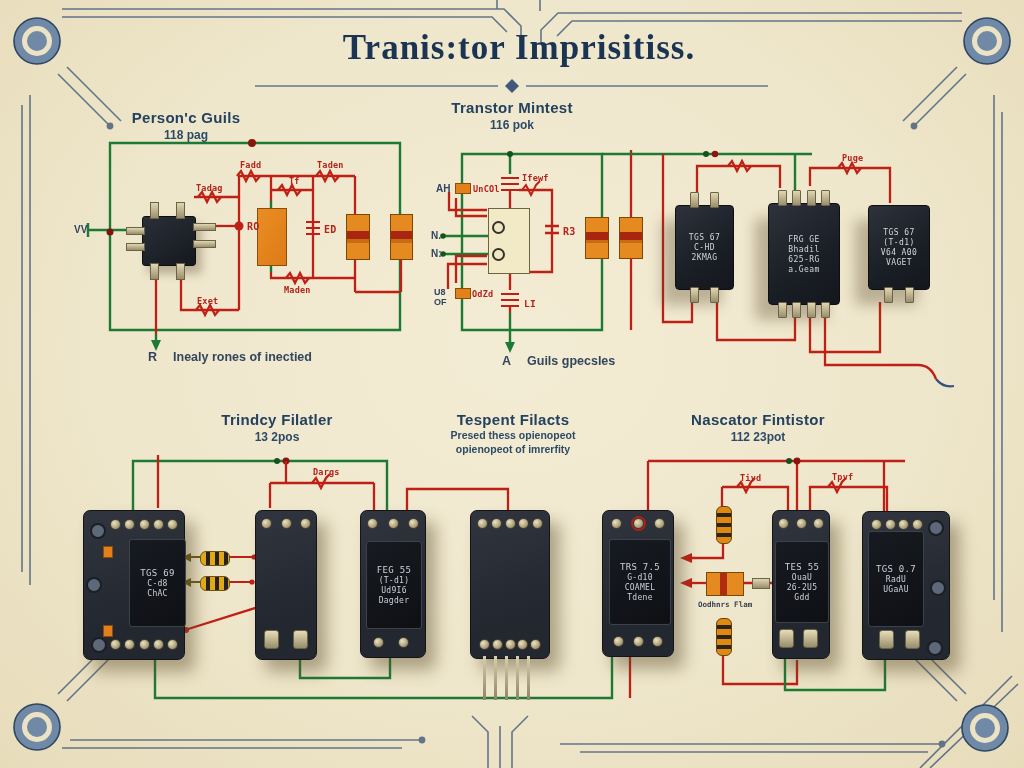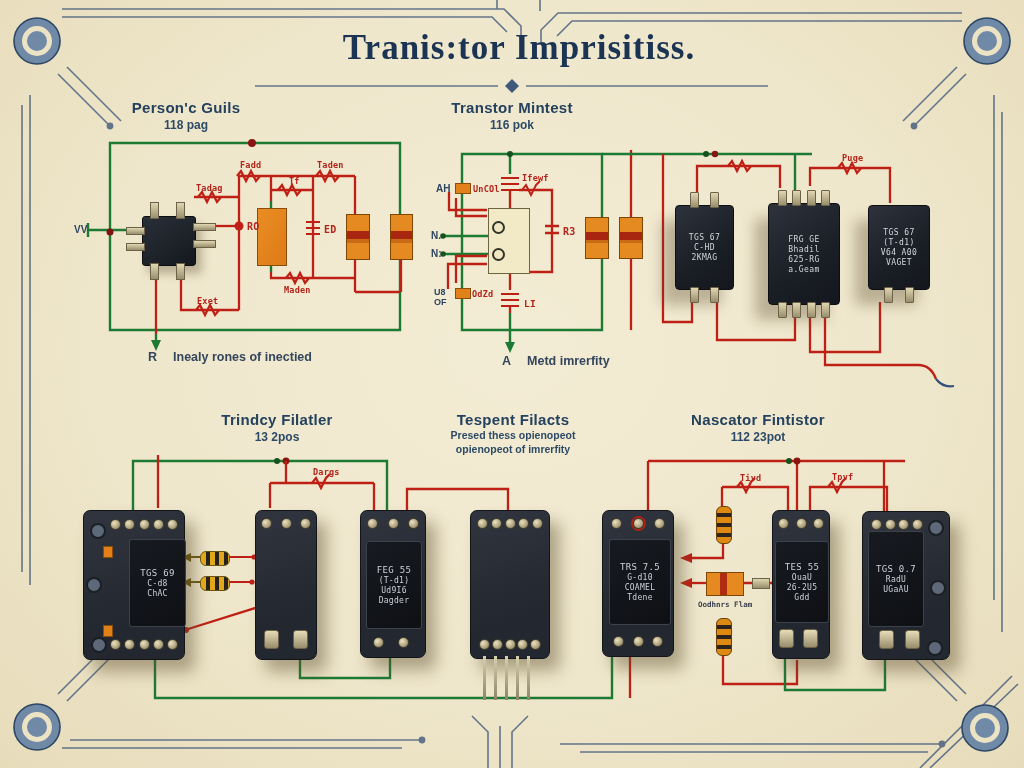--- a/index.html
+++ b/index.html
@@ -231,21 +231,21 @@
   <polygon points="692,578 692,588 680,583" fill="#bf2015"></polygon>
   <circle cx="789" cy="461" r="3" fill="#14521f"></circle>
   <circle cx="797" cy="461" r="3.4" fill="#8a1410"></circle>
   <g stroke="#1d7a33" stroke-width="2.4" fill="none">
     <path d="M785,657 V690 H885 V658"></path>
   </g>
 </svg>
 
 <div class="title">Tranis:tor Imprisitiss.</div>
 
-<div class="hdr" style="left:186px;top:99px">
+<div class="hdr" style="left:186px;top:109px">
   <div class="h">Person'c Guils</div>
   <div class="sub">118 pag</div>
 </div>
 <div class="hdr" style="left:512px;top:99px">
   <div class="h">Transtor Mintest</div>
   <div class="sub">116 pok</div>
 </div>
 <div class="hdr" style="left:277px;top:411px">
   <div class="h">Trindcy Filatler</div>
   <div class="sub">13 2pos</div>
@@ -300,21 +300,21 @@
 <span class="lab" style="left:431px;top:230px">N.</span>
 <span class="lab" style="left:431px;top:248px">N:</span>
 <span class="lab" style="left:434px;top:287px;font-size:9px">U8</span>
 <span class="lab" style="left:434px;top:297px;font-size:9px">OF</span>
 <span class="rlab" style="left:472px;top:289px">OdZd</span>
 <span class="rlab" style="left:524px;top:298px;font-size:9.5px">LI</span>
 <span class="rlab" style="left:563px;top:226px;font-size:10px">R3</span>
 <span class="rlab" style="left:522px;top:173px">Ifewf</span>
 <div class="cap" style="left:502px;top:354px">
   <span>A</span>
-  <span>Metd imrerfity</span>
+  <span>Guils gpecsles</span>
 </div>
 
 <span class="rlab" style="left:842px;top:153px">Puge</span>
 <div class="tmod" style="left:675px;top:205px;width:57px;height:83px">
   <div class="pins t">
         <i></i>
         <i></i>
       </div>
   <div class="pins b">
         <i></i>

